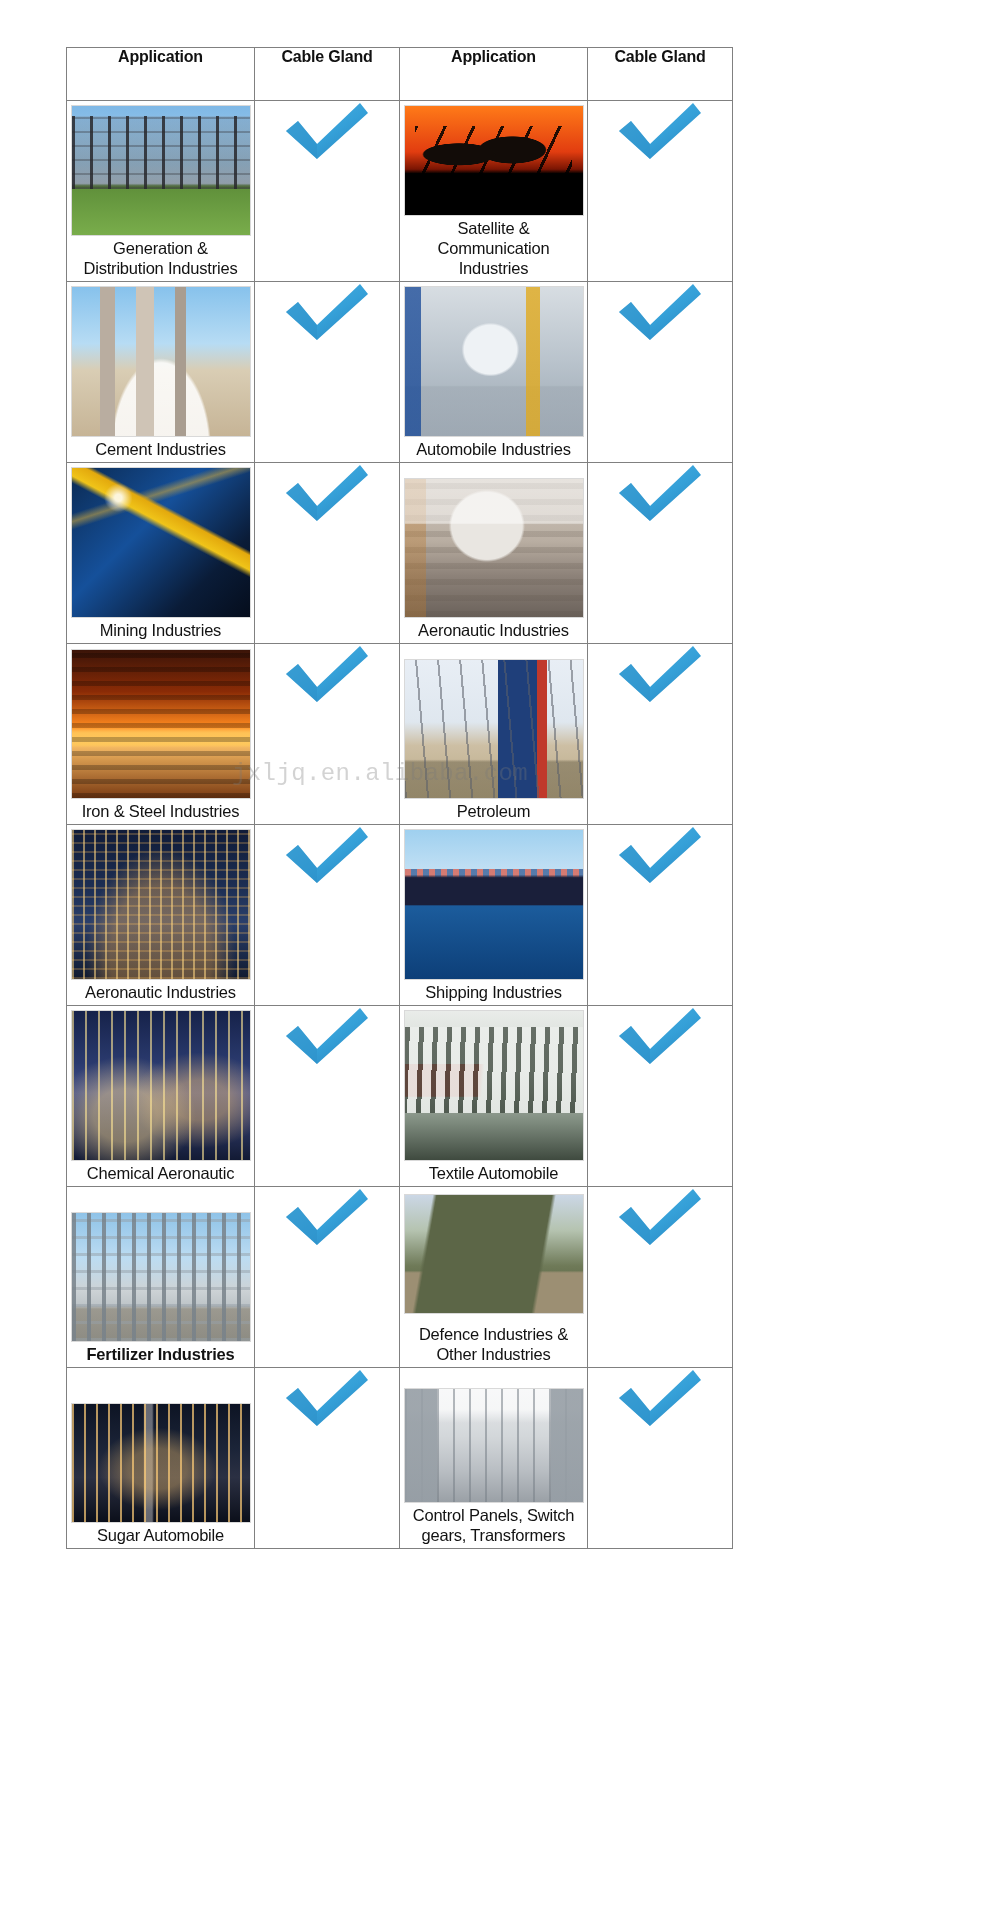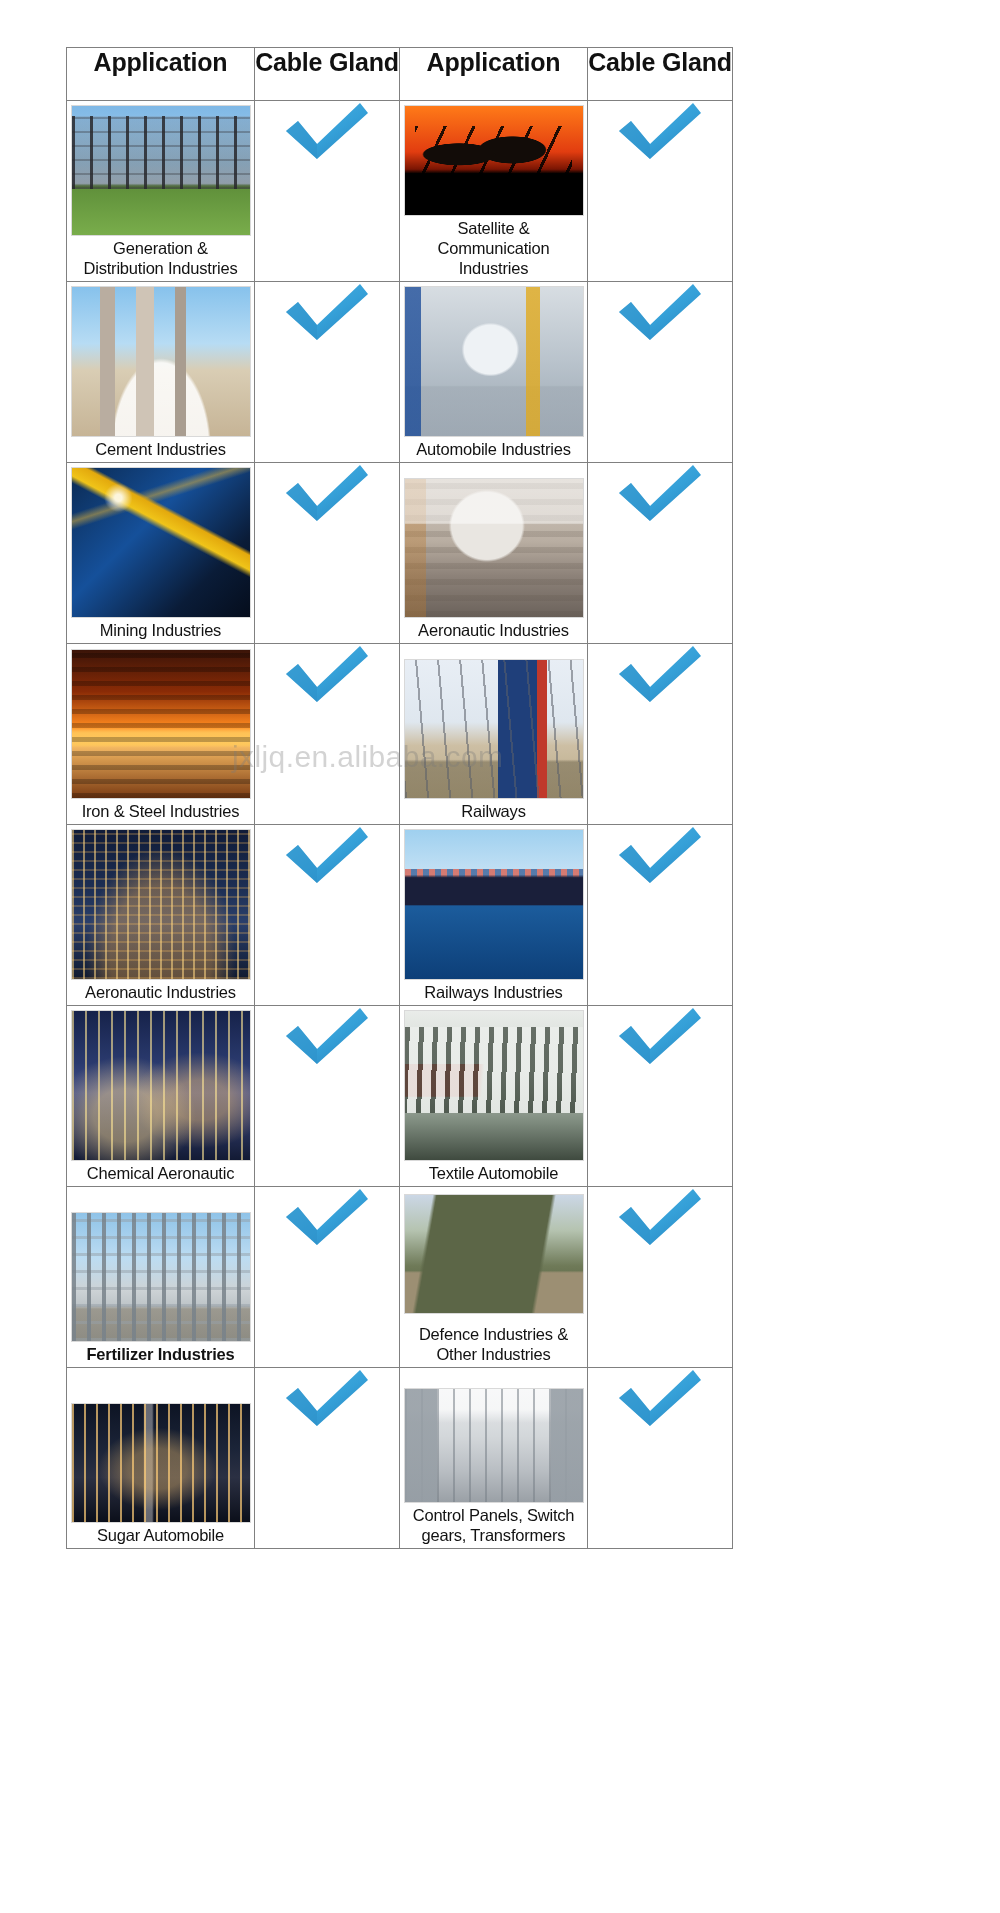--- a/index.html
+++ b/index.html
@@ -41,21 +41,21 @@
     background: #ffffff;
   }
 
   col.c-app { width: 188px; }
   col.c-gland { width: 145px; }
 
   thead th {
     height: 52px;
     text-align: center;
     vertical-align: middle;
-    font-size: 25px;
+    font-size: 16px;
     font-weight: bold;
     letter-spacing: -0.2px;
     color: #111111;
   }
 
   td.app-cell {
     position: relative;
     padding: 0;
   }
 
@@ -104,24 +104,24 @@
   }
 
   .check {
     display: block;
   }
 
   
   .watermark {
     position: absolute;
     left: 232px;
-    top: 740px;
-    font-size: 30px;
+    top: 760px;
+    font-size: 24px;
     color: rgba(120,120,120,0.33);
-    font-family: Liberation Sans, sans-serif;
+    font-family: Liberation Mono, monospace;
     letter-spacing: 0.4px;
     white-space: nowrap;
     pointer-events: none;
     z-index: 5;
   }
 
   
   .art { width: 100%; height: 100%; position: relative; display:block; }
 
   .art-power {
@@ -486,21 +486,21 @@
       <polygon points="2,30 14,20 33,43 76,2 84,12 33,58" fill="url(#gchk-3-0)"></polygon>
       <polygon points="2,30 14,20 33,43 33,58" fill="#2E90C9" opacity="0.55"></polygon>
     </svg>
   </span>
 </td>
           <td class="app-cell">
             <div class="app-inner" style="height: 180px;">
               <div class="thumb" style="height: 140px;">
                 <div class="art art-rail"></div>
               </div>
-              <div class="caption">Railways</div>
+              <div class="caption">Petroleum</div>
             </div>
           </td>
           <td class="gland-cell">
   <span class="check-wrap">
     <svg class="check" width="86" height="62" viewBox="0 0 86 62">
       <defs>
         <linearGradient id="gchk-3-1" x1="0" y1="0" x2="1" y2="1">
           <stop offset="0%" stop-color="#4FB3E3"></stop>
           <stop offset="55%" stop-color="#35A0D8"></stop>
           <stop offset="100%" stop-color="#2781BA"></stop>
@@ -534,21 +534,21 @@
       <polygon points="2,30 14,20 33,43 76,2 84,12 33,58" fill="url(#gchk-4-0)"></polygon>
       <polygon points="2,30 14,20 33,43 33,58" fill="#2E90C9" opacity="0.55"></polygon>
     </svg>
   </span>
 </td>
           <td class="app-cell">
             <div class="app-inner" style="height: 180px;">
               <div class="thumb" style="height: 155px;">
                 <div class="art art-ship"></div>
               </div>
-              <div class="caption">Railways Industries</div>
+              <div class="caption">Shipping Industries</div>
             </div>
           </td>
           <td class="gland-cell">
   <span class="check-wrap">
     <svg class="check" width="86" height="62" viewBox="0 0 86 62">
       <defs>
         <linearGradient id="gchk-4-1" x1="0" y1="0" x2="1" y2="1">
           <stop offset="0%" stop-color="#4FB3E3"></stop>
           <stop offset="55%" stop-color="#35A0D8"></stop>
           <stop offset="100%" stop-color="#2781BA"></stop>

